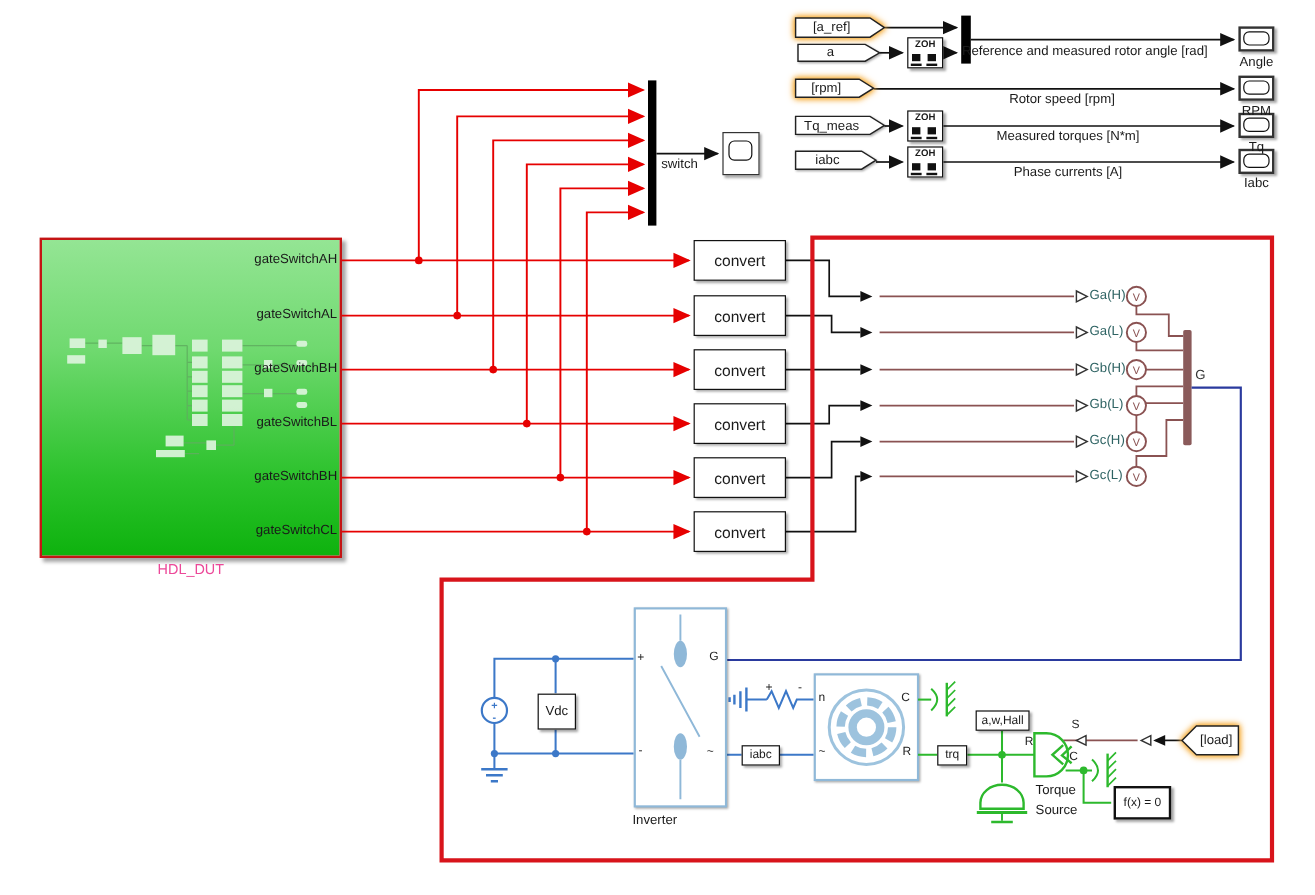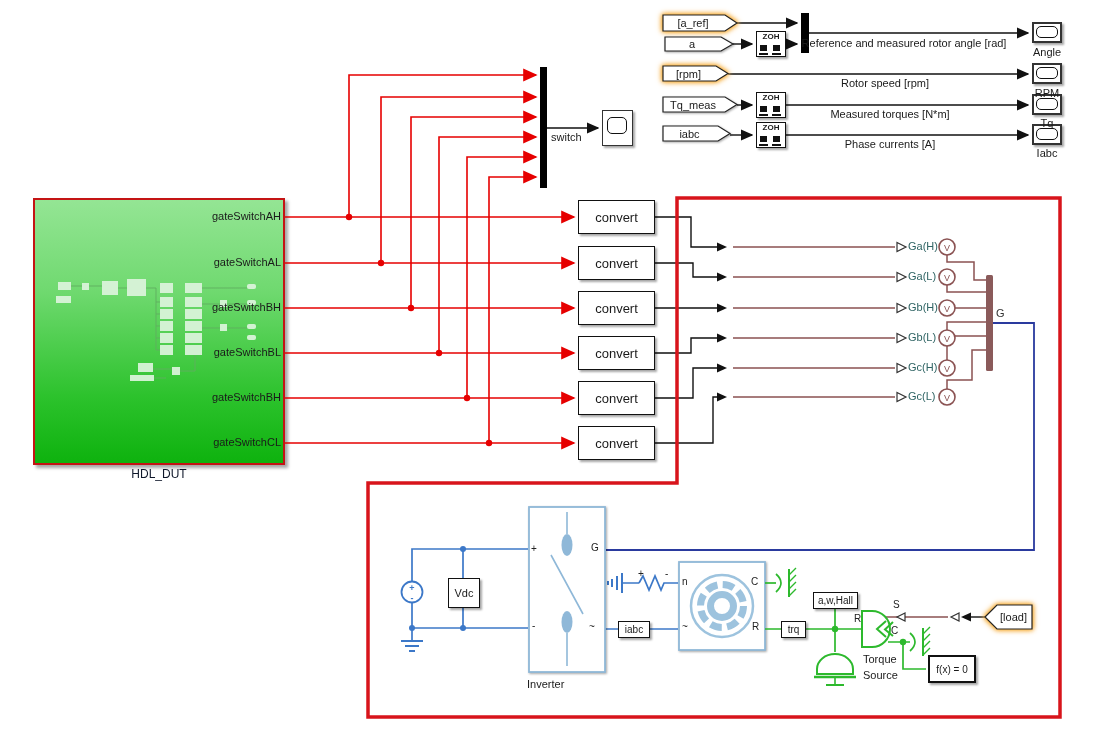--- a/index.html
+++ b/index.html
@@ -262,21 +262,21 @@
       <polygon class="glow" points="985,617 997,605 1032,605 1032,629 997,629"></polygon>
     </g>
   </svg>
 
   <div class="hdl-port" style="top:210px">gateSwitchAH</div>
   <div class="hdl-port" style="top:256px">gateSwitchAL</div>
   <div class="hdl-port" style="top:301px">gateSwitchBH</div>
   <div class="hdl-port" style="top:346px">gateSwitchBL</div>
   <div class="hdl-port" style="top:391px">gateSwitchBH</div>
   <div class="hdl-port" style="top:436px">gateSwitchCL</div>
-  <div class="lbl" style="left:33px;top:468px;width:252px;text-align:center;color:#0f172a;font-size:12px">HDL_DUT</div>
+  <div class="lbl" style="left:33px;top:468px;width:252px;text-align:center;color:#ec4899;font-size:12px">HDL_DUT</div>
 
   <div class="blk" style="left:578px;top:200px;width:77px;height:34px;font-size:13px">convert</div>
   <div class="blk" style="left:578px;top:246px;width:77px;height:34px;font-size:13px">convert</div>
   <div class="blk" style="left:578px;top:291px;width:77px;height:34px;font-size:13px">convert</div>
   <div class="blk" style="left:578px;top:336px;width:77px;height:34px;font-size:13px">convert</div>
   <div class="blk" style="left:578px;top:381px;width:77px;height:34px;font-size:13px">convert</div>
   <div class="blk" style="left:578px;top:426px;width:77px;height:34px;font-size:13px">convert</div>
 
   <div class="blk" style="left:602px;top:110px;width:31px;height:36px;border-color:#333">
     <div class="screen" style="left:4px;top:6px;width:18px;height:15px"></div>

